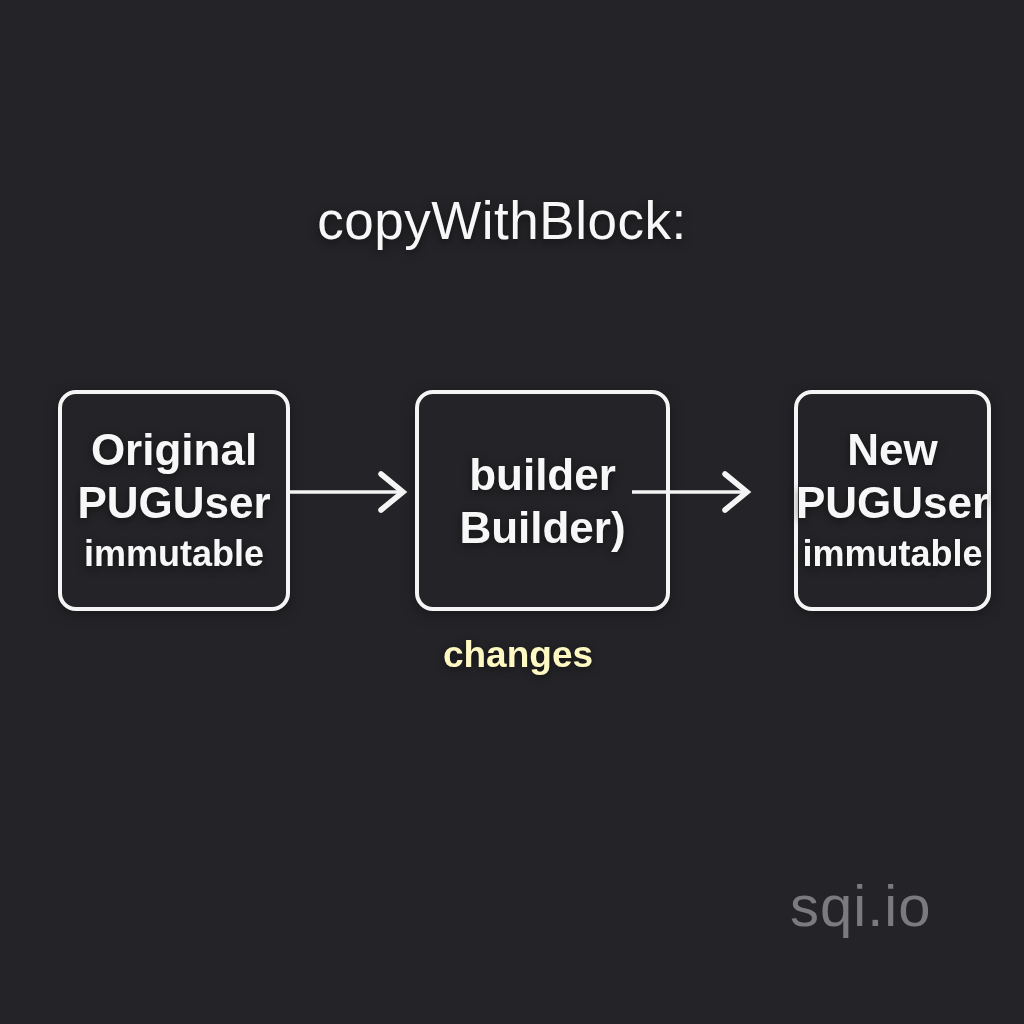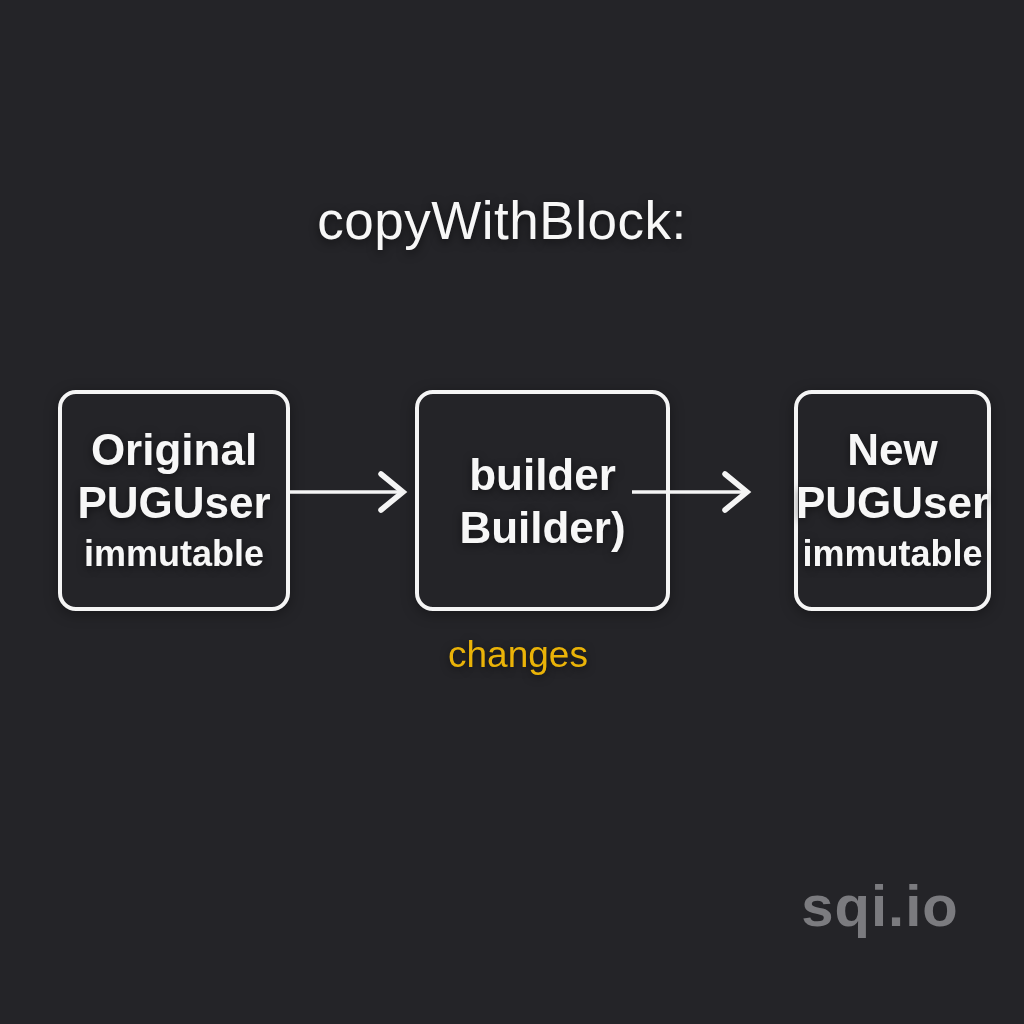--- a/index.html
+++ b/index.html
@@ -68,32 +68,32 @@
   #arrow-1 { left: 288px; }
   #arrow-2 { left: 632px; }
   .arrow svg { display: block; }
   .caption {
     position: absolute;
     top: 634px;
     left: 408px;
     width: 220px;
     text-align: center;
     font-size: 37px;
-    font-weight: 400;
-    color: #eab308;
+    font-weight: 700;
+    color: #fef9c3;
     text-shadow: 0 2px 8px rgba(0,0,0,0.5);
   }
   .watermark {
     position: absolute;
     top: 872px;
     left: 790px;
     width: 180px;
-    text-align: center;
+    text-align: left;
     font-size: 58px;
-    font-weight: 700;
+    font-weight: 400;
     letter-spacing: 1px;
     color: #7b7b7f;
   }
 </style>
 </head>
 <body>
 
 <div class="canvas">
 
   <div class="title">copyWithBlock:</div>

